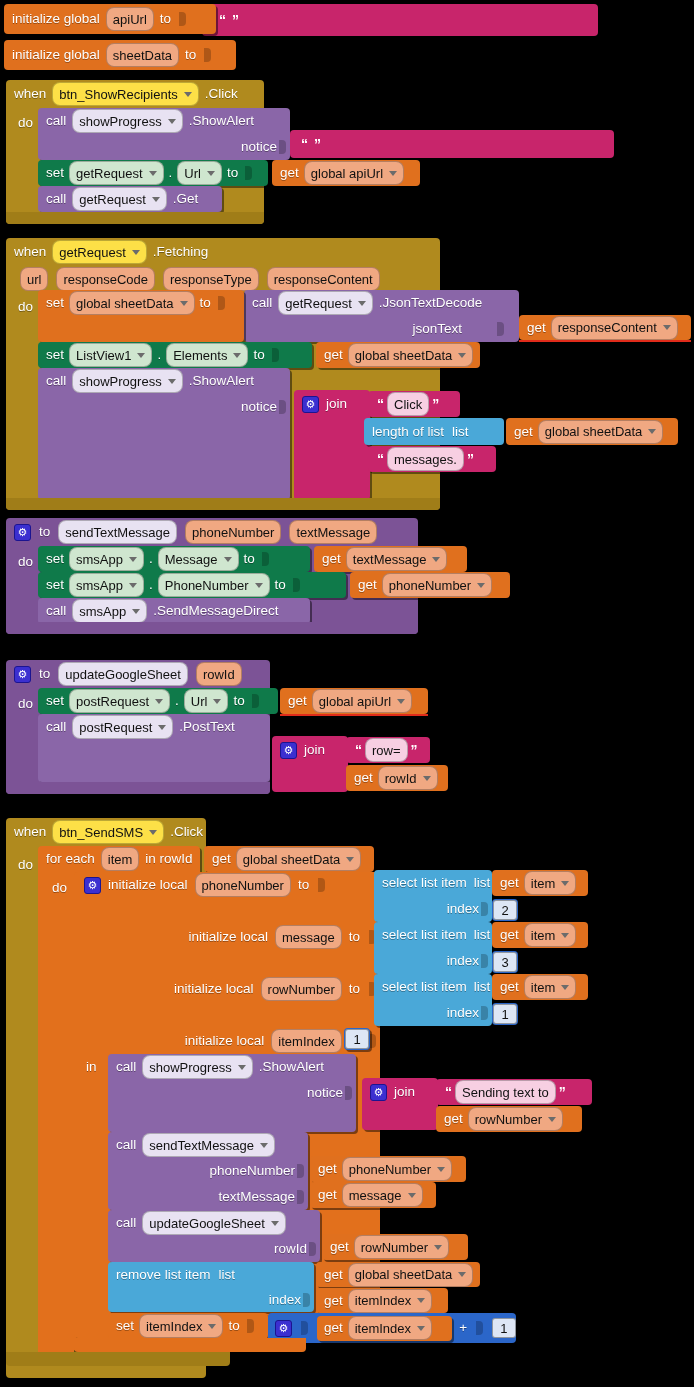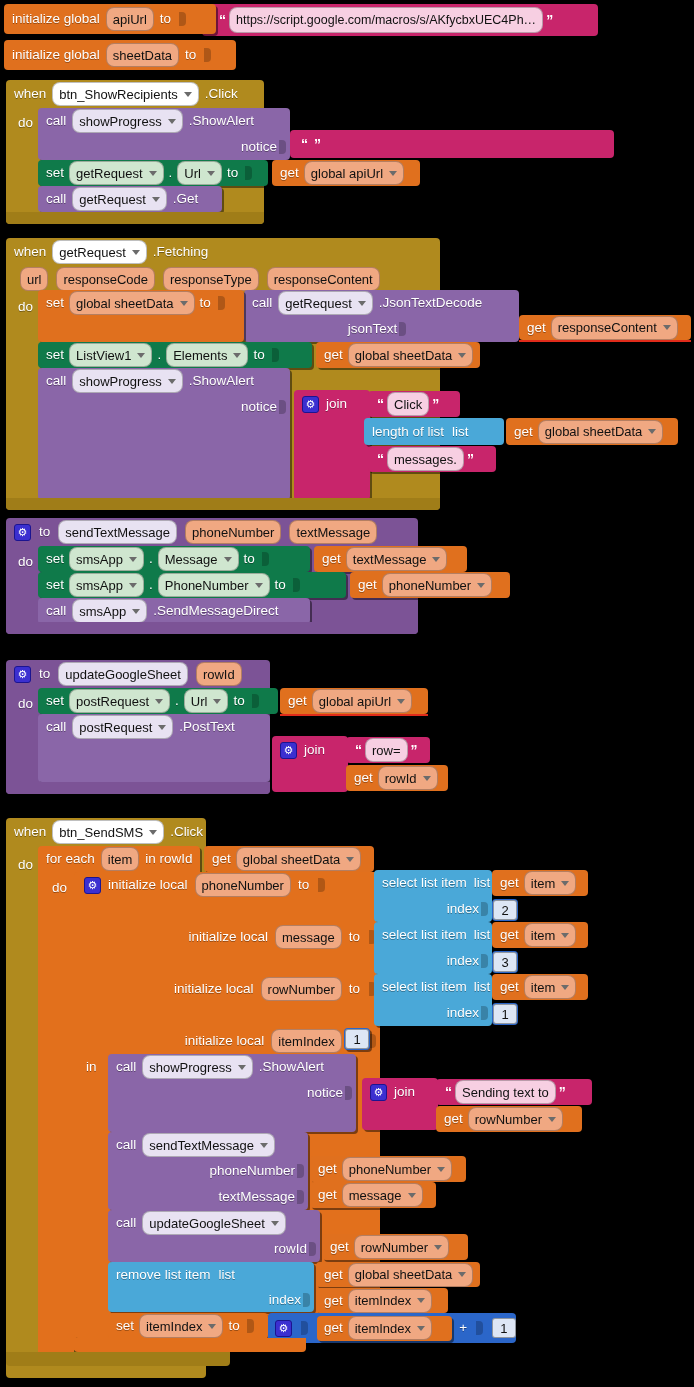--- a/index.html
+++ b/index.html
@@ -14,21 +14,21 @@
   .lbl{color:#fff;font-size:13.5px;line-height:1;white-space:nowrap;
        text-shadow:0 1px 0 rgba(0,0,0,.35);}
 
   
   .fld{display:inline-flex;align-items:center;gap:4px;border-radius:8px;
        padding:2px 6px;font-size:13px;color:#111;white-space:nowrap;
        border:1px solid rgba(0,0,0,.25);line-height:1;height:18px;}
   .fld.light{background:#e8e2f2;}
   .fld.green{background:#cfe6cf;}
   .fld.pink{background:#f7cfe2;}
-  .fld.white{background:#ffffff;}
+  .fld.white{background:#fde047;}
   .fld.tan{background:#f0a882;}
   .caret{width:0;height:0;border-left:4px solid transparent;
          border-right:4px solid transparent;border-top:5px solid #6b6b6b;
          margin-left:2px;}
 
   
   .c-orange{background:#e0701e;}
   .c-orange2{background:#e2701c;}
   .c-magenta{background:#c8256b;}
   .c-blue{background:#4aa8d8;}
@@ -55,21 +55,20 @@
   .strip{position:absolute;border-radius:0 0 4px 4px;}
 </style>
 </head>
 <body>
 
 <div id="canvas">
 
   <div class="blk c-magenta" style="left:202px;top:4px;width:396px;height:32px;">
     <div class="row" style="height:32px;padding-left:14px;">
       <span class="qt">“</span>
-      <span class="fld pink" style="font-size:12.5px;height:20px;">https://script.google.com/macros/s/AKfycbxUEC4Ph…</span>
       <span class="qt">”</span>
     </div>
   </div>
   <div class="blk c-orange" style="left:4px;top:4px;width:212px;height:30px;">
     <div class="row" style="height:30px;padding-left:8px;gap:6px;">
       <span class="lbl">initialize global</span>
       <span class="fld tan">apiUrl</span>
       <span class="lbl">to</span>
       <span class="socket"></span>
     </div>
@@ -174,21 +173,21 @@
 
   <div class="blk c-purple" style="left:244px;top:290px;width:275px;height:52px;">
     <div class="row" style="height:26px;padding-left:8px;gap:6px;">
       <span class="lbl">call</span>
       <span class="fld light">
         <span>getRequest</span>
         <span class="caret"></span>
       </span>
       <span class="lbl">.JsonTextDecode</span>
     </div>
-    <div class="row" style="height:26px;justify-content:center;padding-right:7px;">
+    <div class="row" style="height:26px;justify-content:flex-end;padding-right:13px;gap:33px;">
       <span class="lbl">jsonText</span>
       <span class="socket"></span>
     </div>
   </div>
   <div class="blk c-orange" style="left:519px;top:315px;width:172px;height:25px;">
     <div class="row" style="height:25px;padding-left:8px;gap:5px;">
       <span class="lbl">get</span>
       <span class="fld tan">
         <span>responseContent</span>
         <span class="caret"></span>

